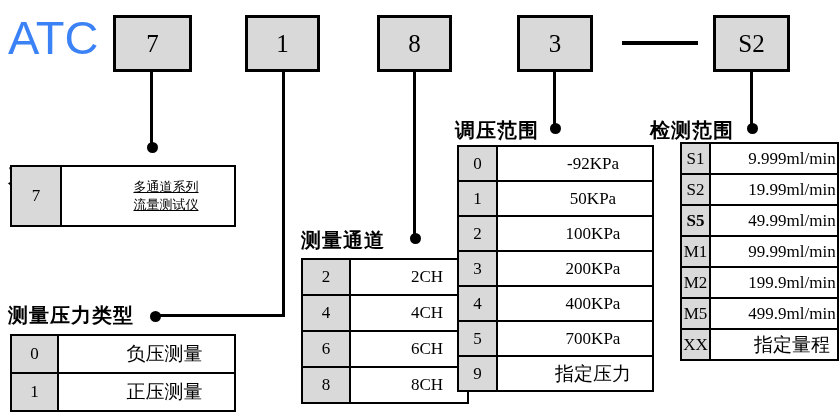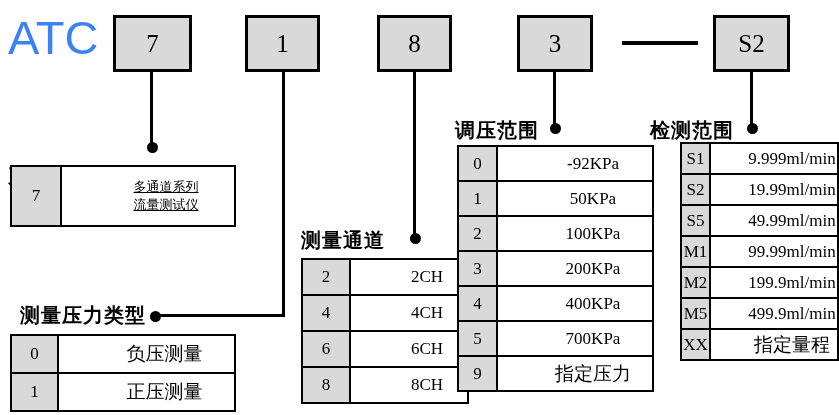--- a/index.html
+++ b/index.html
@@ -78,21 +78,21 @@
       <td class="val val-cjk" style="width:136px;height:58px;">
         <div class="two-line" style="display:inline-block;">
           <div>多通道系列</div>
           <div>流量测试仪</div>
         </div>
       </td>
     </tr>
   </tbody>
     </table>
 
-  <div class="sec-title" style="left:20px;top:302px;">测量压力类型</div>
+  <div class="sec-title" style="left:8px;top:302px;">测量压力类型</div>
   <table class="tbl" style="left:10px;top:334px;">
     <tbody>
         <tr>
       <td class="key" style="width:45px;height:36px;">0</td>
       <td class="val val-cjk" style="width:139px;">负压测量</td>
     </tr>
     <tr>
       <td class="key" style="height:36px;">1</td>
       <td class="val val-cjk">正压测量</td>
     </tr>
@@ -160,21 +160,21 @@
     <tbody>
         <tr>
       <td class="key" style="width:54px;height:29px;">S1</td>
       <td class="val" style="width:120px;">9.999ml/min</td>
     </tr>
     <tr>
       <td class="key" style="height:29px;">S2</td>
       <td class="val">19.99ml/min</td>
     </tr>
     <tr>
-      <td class="key" style="height:29px;">S5</td>
+      <td class="key" style="height:29px;font-weight:bold;">S5</td>
       <td class="val">49.99ml/min</td>
     </tr>
     <tr>
       <td class="key" style="height:29px;">M1</td>
       <td class="val">99.99ml/min</td>
     </tr>
     <tr>
       <td class="key" style="height:29px;">M2</td>
       <td class="val">199.9ml/min</td>
     </tr>

